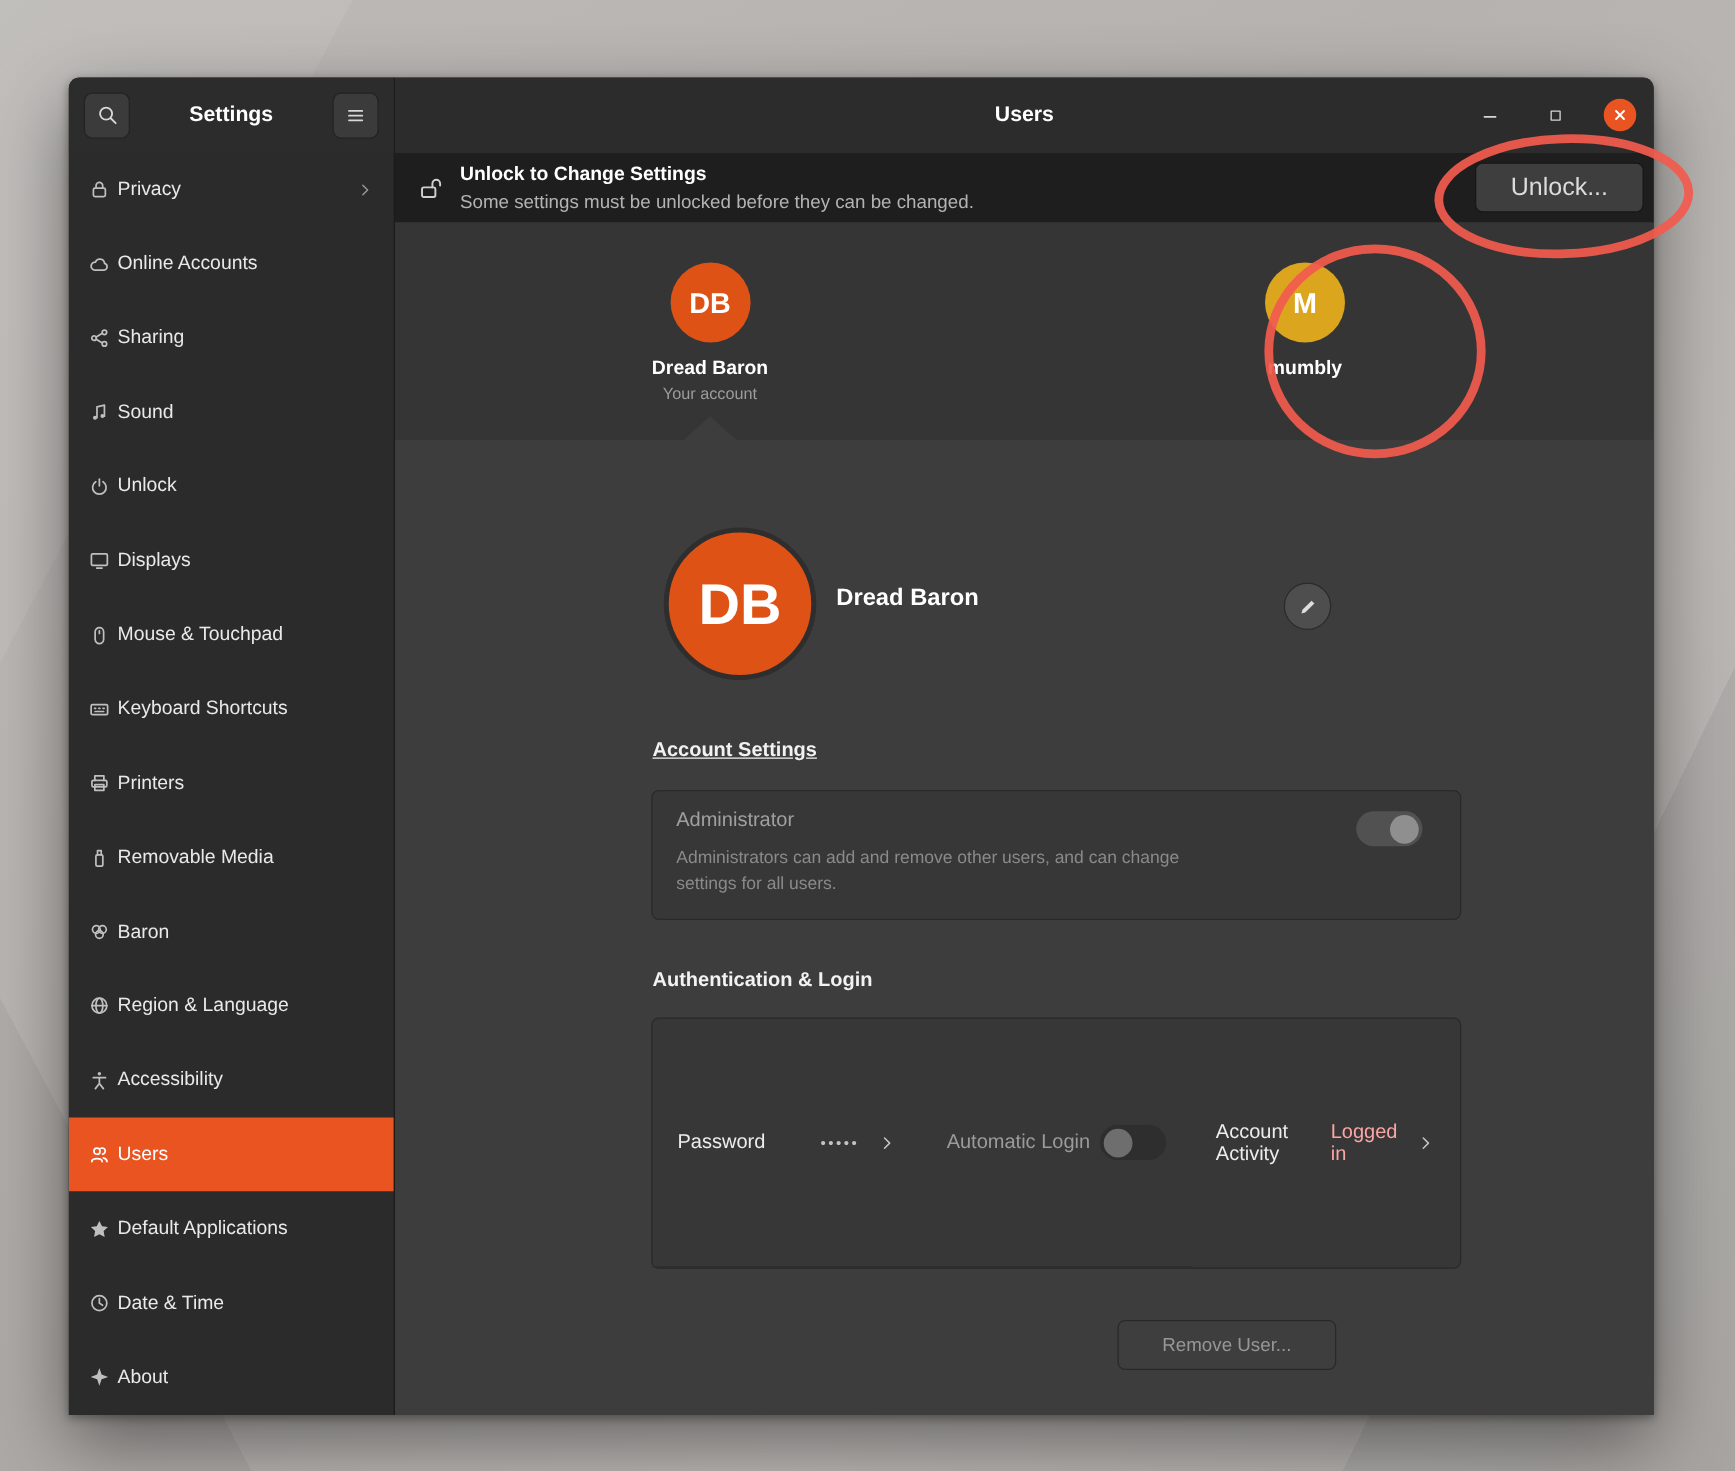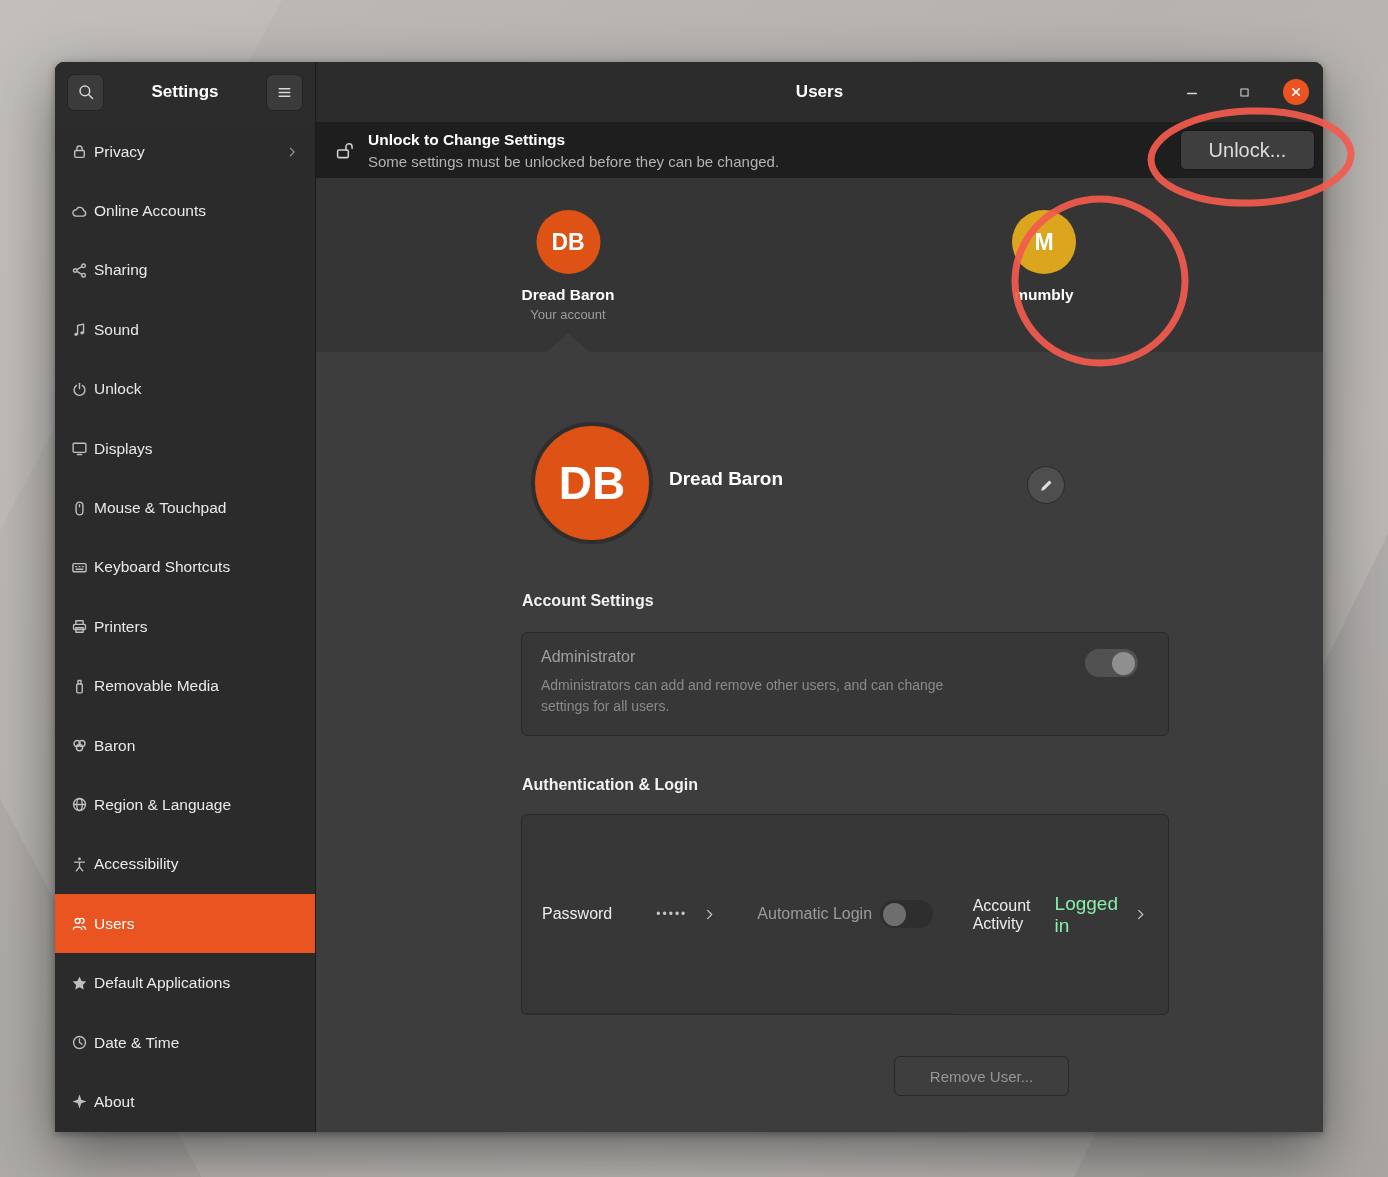--- a/index.html
+++ b/index.html
@@ -78,41 +78,41 @@
     border:4px solid #2e2e2e;display:flex;align-items:center;justify-content:center;
     font-size:46px;font-weight:bold;color:#fff;background:#DE5215;
   }
   .detail-name{position:absolute;left:353px;top:116px;font-weight:bold;font-size:19px;color:#ffffff;}
   .edit-btn{
     position:absolute;left:711px;top:114px;width:38px;height:38px;border-radius:50%;
     background:#4e4e4e;border:1px solid #2a2a2a;display:flex;align-items:center;justify-content:center;
     color:#dedede;cursor:pointer;padding:0;
   }
   .section-title{position:absolute;font-weight:bold;font-size:16px;color:#f2f2f2;}
-  #acct-title{left:206px;top:240px;}
+  #acct-title{left:206px;top:240px;text-decoration:underline;}
   #auth-title{left:206px;top:424px;}
   .box{position:absolute;left:205px;width:648px;background:#373737;border:1px solid #292929;border-radius:6px;}
   #admin-box{top:280px;height:104px;padding:15px 19px;}
   .admin-label{font-size:16px;color:#a0a0a0;}
   .admin-desc{font-size:14px;color:#8a8a8a;margin-top:9px;max-width:430px;line-height:1.5;}
   #admin-box .toggle{position:absolute;right:30px;top:16px;}
 
   .toggle{width:53px;height:28px;border-radius:15px;background:#2e2e2e;position:relative;display:inline-block;cursor:pointer;flex:none;}
   .toggle .knob{position:absolute;top:2.5px;width:23px;height:23px;border-radius:50%;background:#8f8f8f;}
   .toggle.on{background:#515151;}
   .toggle.on .knob{right:3px;}
   .toggle.off .knob{left:3px;background:#6e6e6e;}
 
   #auth-box{top:462px;height:201px;display:flex;flex-direction:row;padding:0;}
   .row{flex:1;display:flex;align-items:center;padding:0 20px;border-bottom:1px solid #2d2d2d;cursor:pointer;}
   .row:last-child{border-bottom:none;}
   .row-label{font-size:16px;color:#ededed;}
   .row.disabled .row-label{color:#9b9b9b;}
   .row-right{margin-left:auto;display:flex;align-items:center;gap:15px;}
-  .row-value{color:#86efac;font-size:19px;}
+  .row-value{color:#fca5a5;font-size:16px;}
   .row-value.dots{font-size:12px;letter-spacing:2px;color:#c3c3c3;}
   .row-chevron{color:#c4c4c4;}
 
   .remove-btn{
     position:absolute;left:578px;top:704px;width:175px;height:40px;border-radius:6px;
     background:#3e3e3e;border:1px solid #292929;color:#979797;font-size:15px;font-family:inherit;cursor:pointer;
   }
 
   
   .annotations{position:absolute;left:0;top:0;pointer-events:none;z-index:50;}

